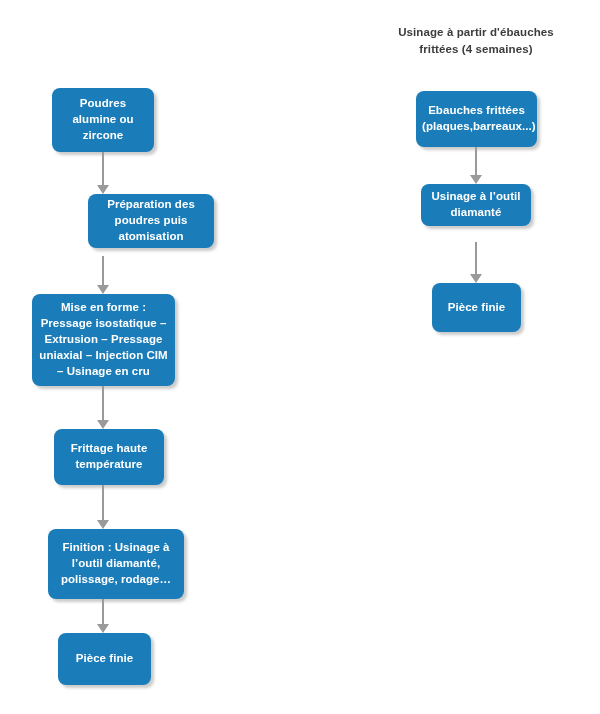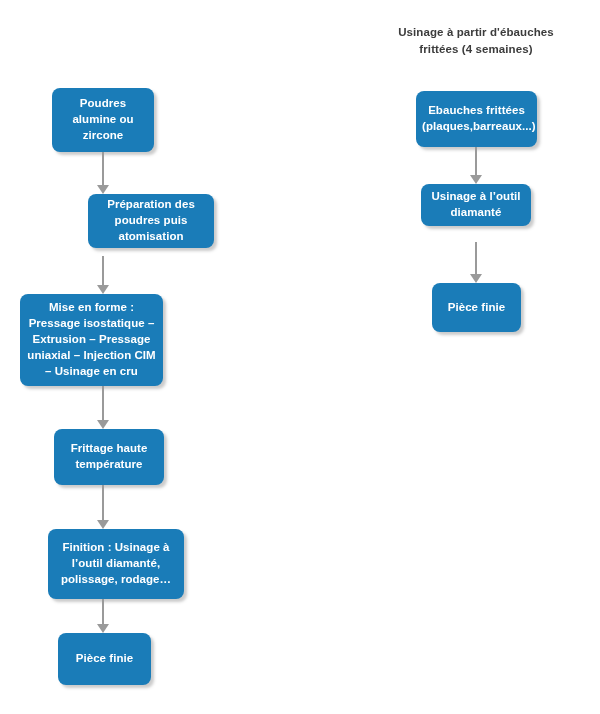--- a/index.html
+++ b/index.html
@@ -49,21 +49,21 @@
     justify-content: center;
     padding: 4px 6px;
     box-shadow: 3px 3px 3px rgba(140,140,140,0.45);
     letter-spacing: 0.05px;
   }
   .node span { display: block; width: 100%; }
 
   
   #node-l1 { left: 52px; top: 88px;  width: 102px; height: 64px; }
   #node-l2 { left: 40px; top: 194px; width: 126px; height: 54px; margin-left: 48px; }
-  #node-l3 { left: 20px; top: 294px; width: 143px; height: 92px; }
+  #node-l3 { left: 32px; top: 294px; width: 143px; height: 92px; }
   #node-l4 { left: 54px; top: 429px; width: 110px; height: 56px; justify-content: flex-end; }
   #node-l5 { left: 48px; top: 529px; width: 136px; height: 70px; }
   #node-l6 { left: 58px; top: 633px; width: 93px;  height: 52px; }
 
   
   #node-r1 { left: 416px; top: 91px;  width: 121px; height: 56px; }
   #node-r2 { left: 421px; top: 184px; width: 110px; height: 42px; }
   #node-r3 { left: 432px; top: 283px; width: 89px;  height: 49px; }
 
   

